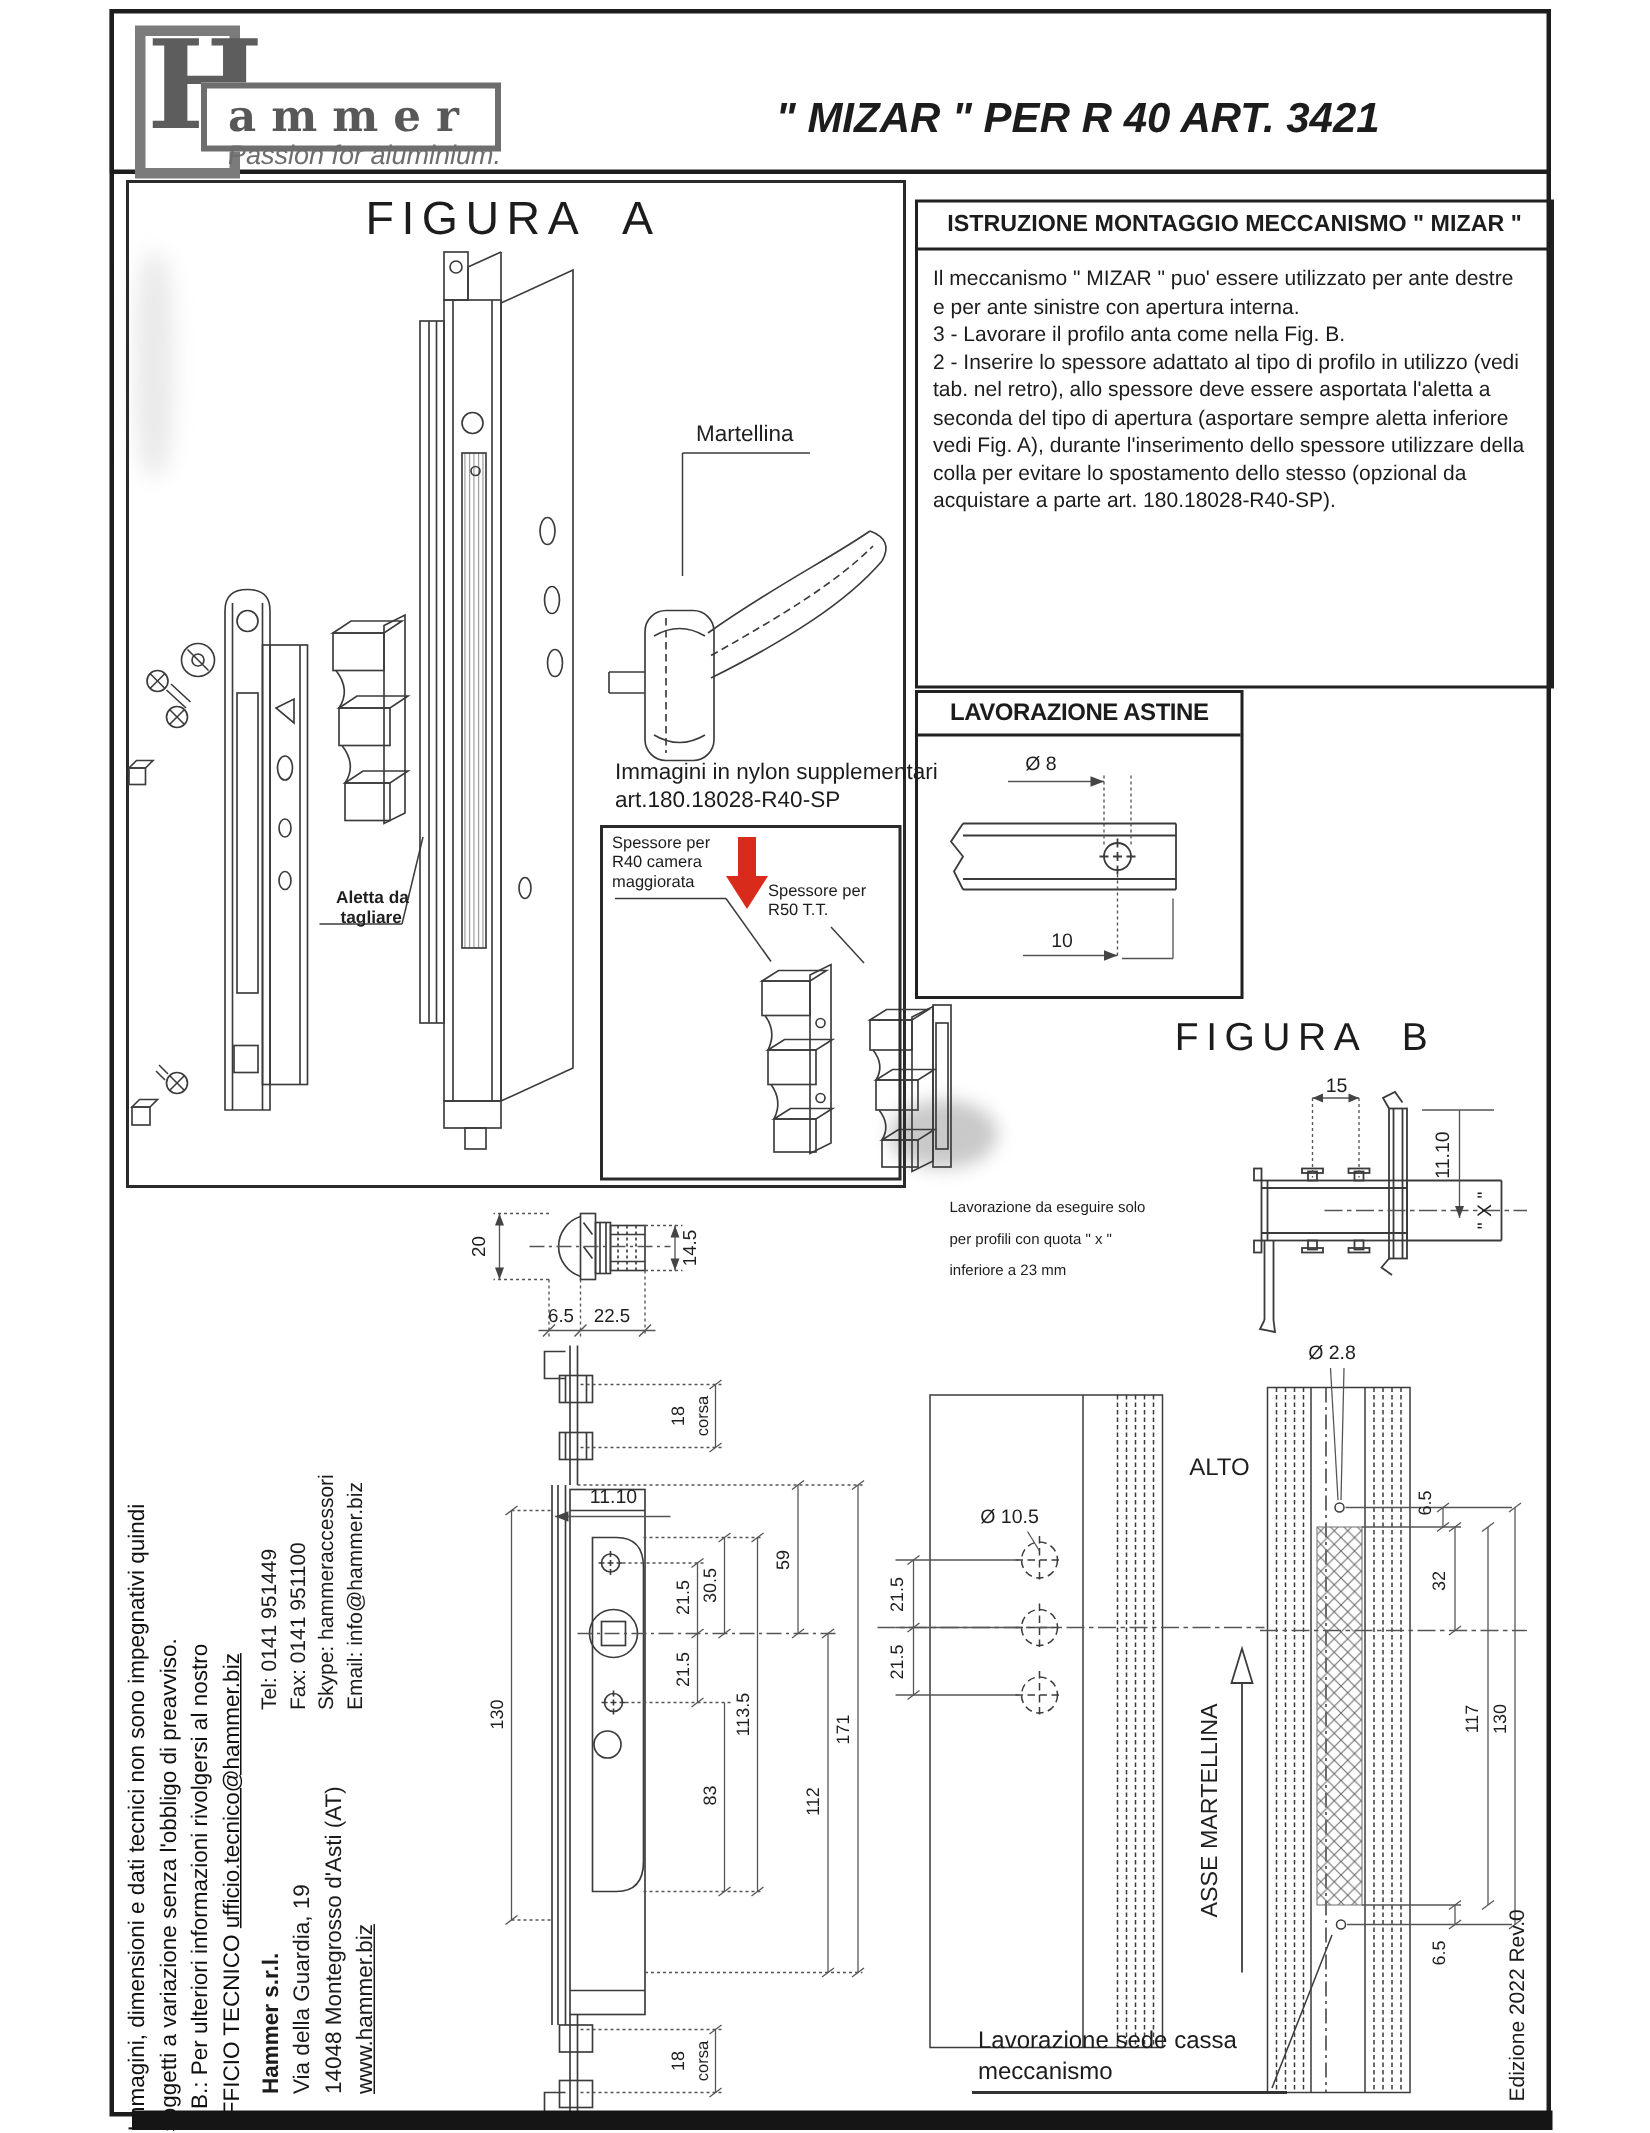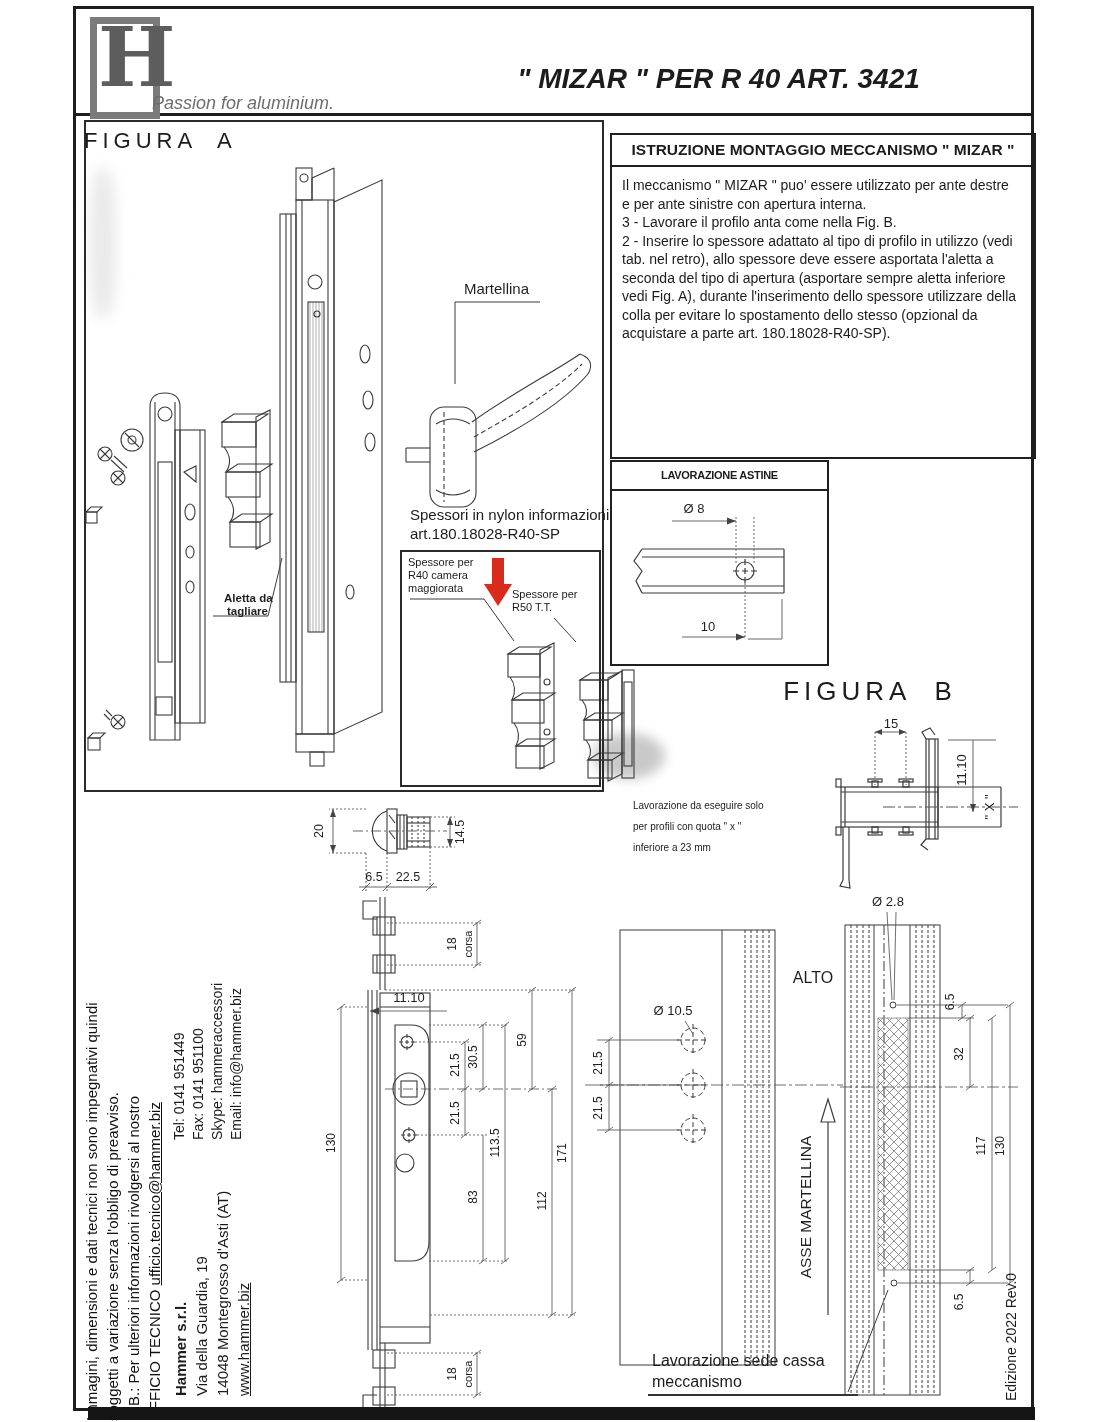--- a/index.html
+++ b/index.html
@@ -14,36 +14,36 @@
   
   .logo-hframe{left:14px;top:8px;width:56px;height:88px;border:7px solid #7b7b7b;background:#fff;}
   .logo-h{left:22px;top:2px;font-family:"DejaVu Serif",serif;font-weight:bold;font-size:82px;line-height:92px;color:#5d5d5d;}
   .logo-word-box{left:58px;top:46px;height:38px;border:4px solid #6e6e6e;background:#fff;padding:0 14px;}
   .logo-word{font-family:"DejaVu Serif",serif;font-weight:bold;font-size:29px;line-height:36px;letter-spacing:10px;color:#585858;}
   .logo-tagline{left:76px;top:84px;font-size:18px;font-style:italic;color:#6d6d6d;}
   .title1{left:265px;top:16px;width:755px;text-align:center;font-size:29px;font-weight:bold;font-style:italic;letter-spacing:.5px;}
   .title2{left:265px;top:54px;width:755px;text-align:center;font-size:28px;font-weight:bold;font-style:italic;}
   
   .figa-box{left:84px;top:120px;width:516px;height:668px;border:2px solid #2a2a2a;}
-  .figa-title{left:84px;top:128px;width:516px;font-size:22px;letter-spacing:5px;}
+  .figa-title{left:84px;top:128px;width:516px;text-align:center;font-size:31px;letter-spacing:5px;}
   .spessori-txt{left:410px;top:505px;font-size:15px;line-height:19px;}
   .innerbox{left:400px;top:550px;width:197px;height:233px;border:2px solid #2a2a2a;}
   .lblsmall{font-size:11px;font-weight:normal;line-height:13px;}
   .r40lbl{left:408px;top:556px;}
   .r50lbl{left:512px;top:588px;}
   .red-arrow-shaft{left:492px;top:558px;width:12px;height:26px;background:#d92b1c;}
   .red-arrow-head{left:484px;top:584px;width:0;height:0;border-left:14px solid transparent;border-right:14px solid transparent;border-top:22px solid #d92b1c;}
   
   .instr-box{left:610px;top:133px;width:422px;height:322px;border:2.5px solid #202020;}
   .instr-title{height:30px;line-height:30px;text-align:center;font-weight:bold;font-size:15.5px;border-bottom:2.5px solid #202020;}
   .instr-body{padding:9px 10px;font-size:14px;line-height:18.5px;}
   .instr-body div{margin:0;}
   
   .astine-box{left:610px;top:460px;width:215px;height:202px;border:2.5px solid #202020;}
-  .astine-title{height:27px;line-height:27px;text-align:center;font-weight:bold;font-size:11px;letter-spacing:-.3px;border-bottom:2.5px solid #202020;}
+  .astine-title{height:27px;line-height:27px;text-align:center;font-weight:bold;font-size:16px;letter-spacing:-.3px;border-bottom:2.5px solid #202020;}
   .figb-title{left:760px;top:676px;width:220px;text-align:center;font-size:26px;letter-spacing:5px;}
   .figb-note{left:633px;top:795px;font-size:10px;line-height:21px;}
   .sede-lbl{left:652px;top:1350px;font-size:16px;line-height:21px;}
   .sede-uline{left:648px;top:1394px;width:210px;height:2px;background:#333;}
   
   .vrot{transform:rotate(-90deg);transform-origin:left top;}
   .disclaimer{left:81px;top:1421px;width:528px;font-size:15px;line-height:21px;color:#111;}
   .telblock{left:170px;top:1140px;width:180px;font-size:14px;line-height:19px;}
   .companyblock{left:170px;top:1396px;width:240px;font-size:15px;line-height:21px;}
   .edition{left:1003px;top:1401px;width:140px;font-size:14px;}
@@ -57,20 +57,23 @@
 <body>
 
 <div class="abs smudge1"></div>
 <div class="abs smudge2"></div>
 
 <div class="abs page-border"></div>
 
 <div class="abs header-box">
   <div class="abs logo-hframe"></div>
   <div class="abs logo-h">H</div>
+  <div class="abs logo-word-box">
+    <span class="logo-word">ammer</span>
+  </div>
   <div class="abs logo-tagline">Passion for aluminium.</div>
   <div class="abs title2">" MIZAR " PER R 40 ART. 3421</div>
 </div>
 
 <div class="abs figa-box"></div>
 <div class="abs figa-title prex">FIGURA  A</div>
 
 <svg class="abs" style="left:84px;top:122px;" width="516" height="664" viewBox="0 0 516 664">
   <defs>
     <pattern id="vh" width="3" height="6" patternUnits="userSpaceOnUse">
@@ -199,21 +202,21 @@
     <rect x="500" y="598" width="28" height="20"></rect>
       <polygon points="500,598 511,591 539,591 528,598"></polygon>
     <rect x="504" y="638" width="24" height="18"></rect>
       <polygon points="504,638 515,631 539,631 528,638"></polygon>
     <path d="M498,578 Q506,588 500,598"></path>
       <path d="M502,618 Q510,628 504,638"></path>
   </g>
 </svg>
 
 <div class="abs spessori-txt">
-  <div>Spessori in nylon informazioni</div>
+  <div>Immagini in nylon supplementari</div>
   <div>art.180.18028-R40-SP</div>
 </div>
 <div class="abs innerbox"></div>
 <div class="abs lblsmall r40lbl pre">Spessore per
 R40 camera
 maggiorata</div>
 <div class="abs lblsmall r50lbl pre">Spessore per
 R50 T.T.</div>
 <div class="abs red-arrow-shaft"></div>
 <div class="abs red-arrow-head"></div>

